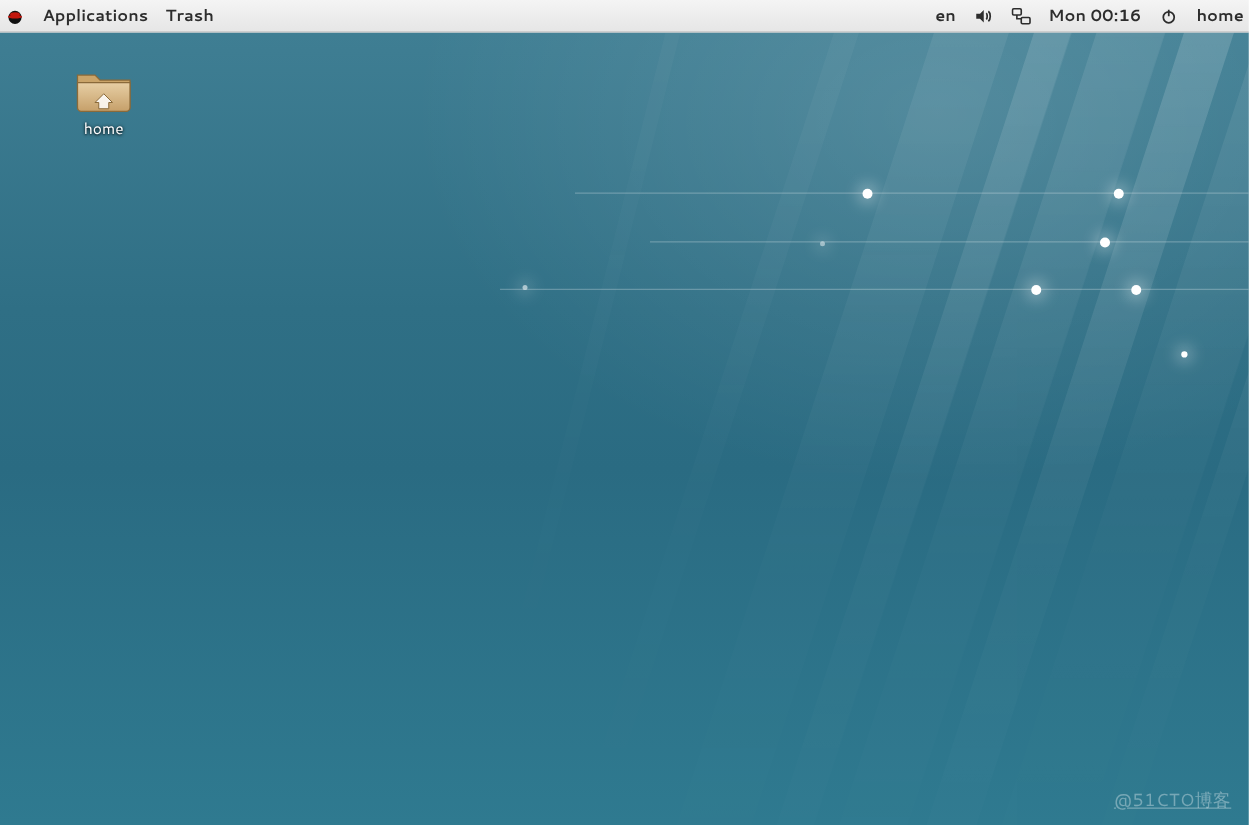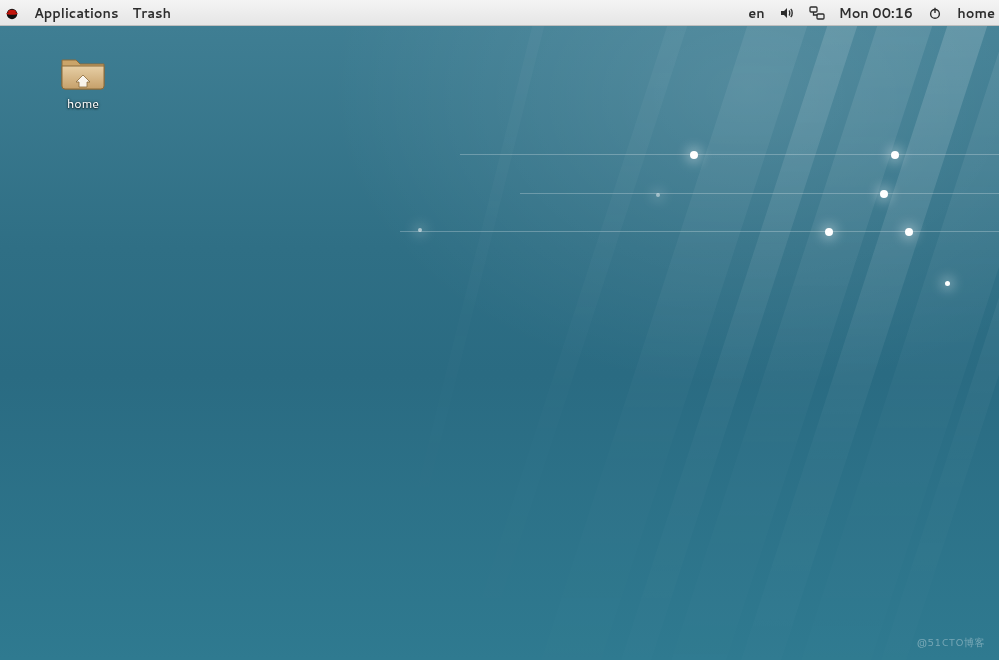--- a/index.html
+++ b/index.html
@@ -71,21 +71,21 @@
     }
     .desk-icon .label {
       color: #fff; font-size: 12.5px; margin-top: 4px;
       text-shadow: 0 1px 2px rgba(0,0,0,0.8), 0 0 3px rgba(0,0,0,0.6);
     }
     .desk-icon.home  { top: 24px;  left: 38px; }
     .desk-icon.trash { top: 126px; left: 38px; }
     .folder-icon, .trash-icon { width: 48px; height: 40px; margin: 0 auto; }
 
     
-    .watermark { position: absolute; bottom: 10px; right: 14px; color: rgba(255,255,255,0.35); font-size: 10px; letter-spacing: .5px; }
+    .watermark { position: absolute; bottom: 10px; right: 14px; color: rgba(255,255,255,0.35); font-size: 14px; letter-spacing: .5px; text-decoration: underline; }
   </style>
 </head>
 <body>
 
 <div class="panel">
   <div class="left">
     <span class="icon-slot hat-icon">
       <svg viewBox="0 0 16 16">
           <circle cx="8" cy="9" r="6" fill="#111"></circle>
           <ellipse cx="8" cy="6.5" rx="4.5" ry="2.2" fill="#c3170e"></ellipse>

